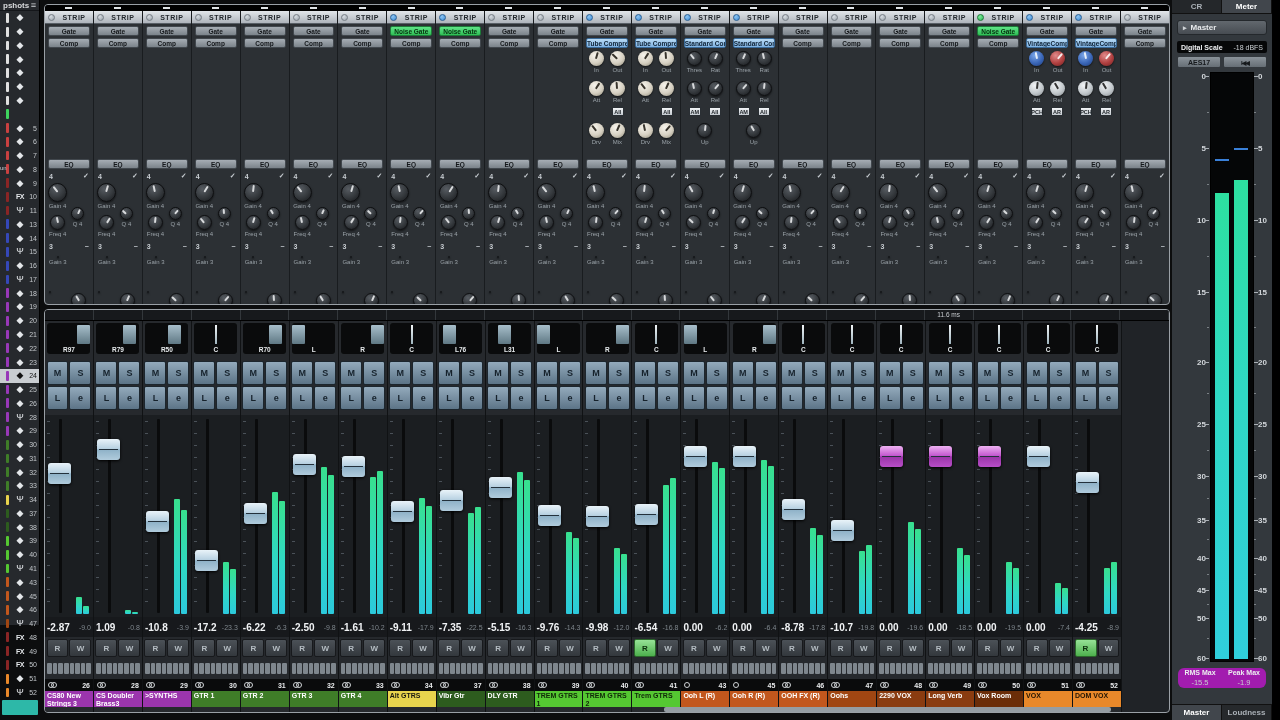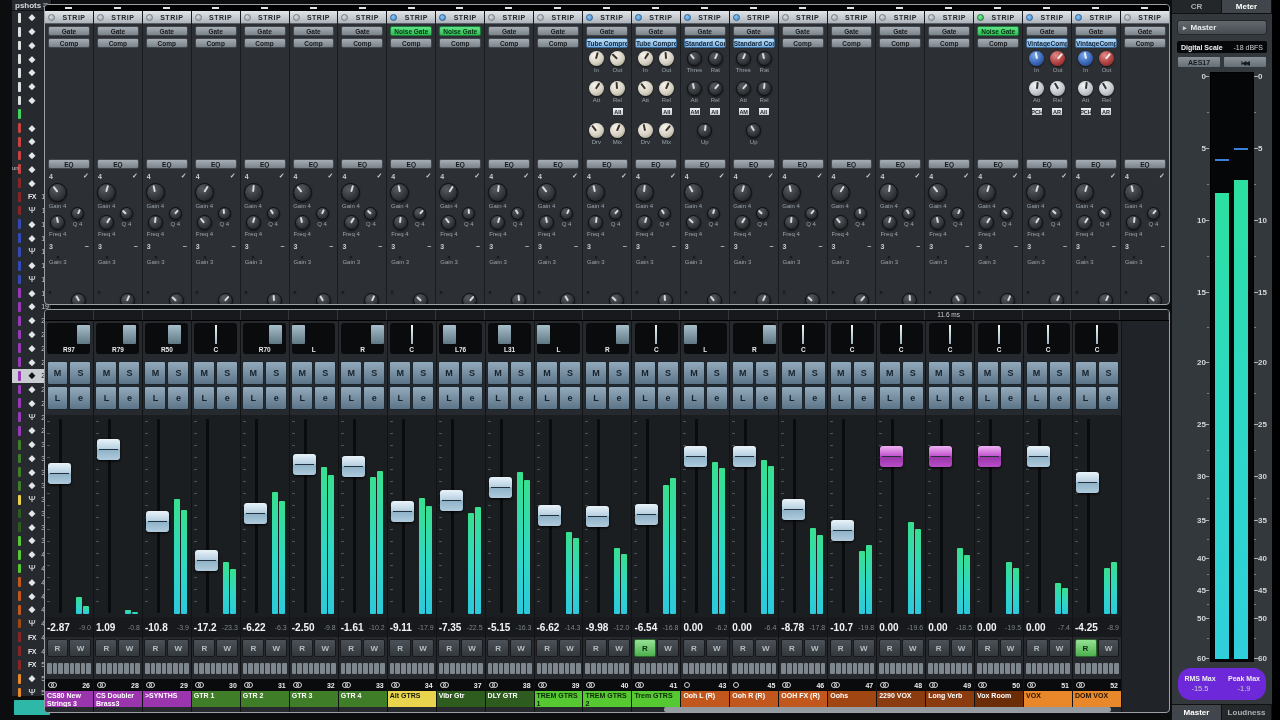--- a/index.html
+++ b/index.html
@@ -1,21 +1,21 @@
 <!DOCTYPE html>
 <html><head>
 <meta charset="utf-8">
 <style>
   html,body{margin:0;padding:0;background:#000;}
   *{box-sizing:border-box;}
   .app{position:relative;width:1280px;height:720px;background:#0c0d0e;overflow:hidden;
        font-family:"Liberation Sans",sans-serif;-webkit-font-smoothing:antialiased;}
 
   
-  .sidebar{position:absolute;left:12px;top:0;width:40px;height:696px;background:#26292d;border-right:1px solid #000;}
+  .sidebar{position:absolute;left:0;top:0;width:40px;height:625px;background:#26292d;border-right:1px solid #000;}
   .sb-head{height:11px;display:flex;align-items:center;justify-content:space-between;padding:0 3px;border-bottom:1px solid #14161a;}
   .sb-title{font-size:8px;font-weight:bold;color:#d8dadc;white-space:nowrap;overflow:hidden;}
   .sb-menu{font-size:9px;color:#cfd3d6;line-height:1;}
   .sb-rows{position:absolute;top:11px;left:0;right:0;}
   .sb-row{height:13.78px;display:flex;align-items:center;position:relative;padding-left:7px;}
   .sb-row.sel{background:#c9cdd1;}
   .sb-row.sel .sb-icon{color:#111;}
   .sb-row.sel .sb-num{color:#111;}
   .sb-stripe{position:absolute;left:6px;top:2px;bottom:2px;width:3px;border-radius:1px;}
   .sb-pre{font-size:6px;color:#c8ccd0;position:absolute;left:0;top:3px;}
@@ -158,21 +158,21 @@
   .m-bar.l{left:4px;}
   .m-bar.r{left:23px;}
   .m-peak{position:absolute;width:14px;height:2px;background:#3a80d8;}
   .m-lab{position:absolute;font-size:8px;font-weight:bold;color:#d2d6da;}
   .m-lab.L{right:66px;text-align:right;}
   .m-lab.R{left:86px;}
   .m-tick{position:absolute;height:1px;background:#aab0b6;}
   .m-tick.L{right:63px;width:4px;}
   .m-tick.R{left:82px;width:4px;}
   .m-tick.minor{width:2px;opacity:.6;}
-  .m-maxbox{position:absolute;left:6px;right:6px;top:668px;height:32px;background:#6d28d9;border-radius:13px;
+  .m-maxbox{position:absolute;left:6px;right:6px;top:668px;height:20px;background:#a21caf;border-radius:6px;
             display:flex;}
   .m-maxcol{flex:1;display:flex;flex-direction:column;align-items:center;justify-content:center;gap:2px;}
   .m-maxlab{font-size:7px;font-weight:bold;color:#eceef0;white-space:nowrap;}
   .m-maxval{font-size:7.5px;color:#c8ccd0;}
   .m-bottabs{position:absolute;left:0;right:0;bottom:0;height:16px;display:flex;border-top:1px solid #111;}
   .m-bottab{flex:1;display:flex;align-items:center;justify-content:center;font-size:8px;font-weight:bold;
             color:#aab0b6;background:#26292c;border-right:1px solid #111;}
   .m-bottab.active{background:#41464c;color:#fff;}
   .right-edge{position:absolute;left:1272px;top:0;width:8px;height:720px;background:#000;}
 </style>
@@ -2076,21 +2076,21 @@
             <div class="chbtn">e</div>
           </div>
           <div class="zone">
             <div class="ticks"></div>
             <div class="slot"></div>
             <div class="cap" style="top: 90px;"></div>
             <div class="mbar b1" style="height: 82px;"></div>
             <div class="mbar b2" style="height: 76px;"></div>
           </div>
           <div class="valrow">
-            <span class="val-main">-6.62</span>
+            <span class="val-main">-9.76</span>
             <span class="val-peak">-14.3</span>
           </div>
           <div class="rwrow">
             <div class="rwbtn">R</div>
             <div class="rwbtn">W</div>
           </div>
           <div class="sendsrow">
             <span class="sendslot"></span>
             <span class="sendslot"></span>
             <span class="sendslot"></span>

